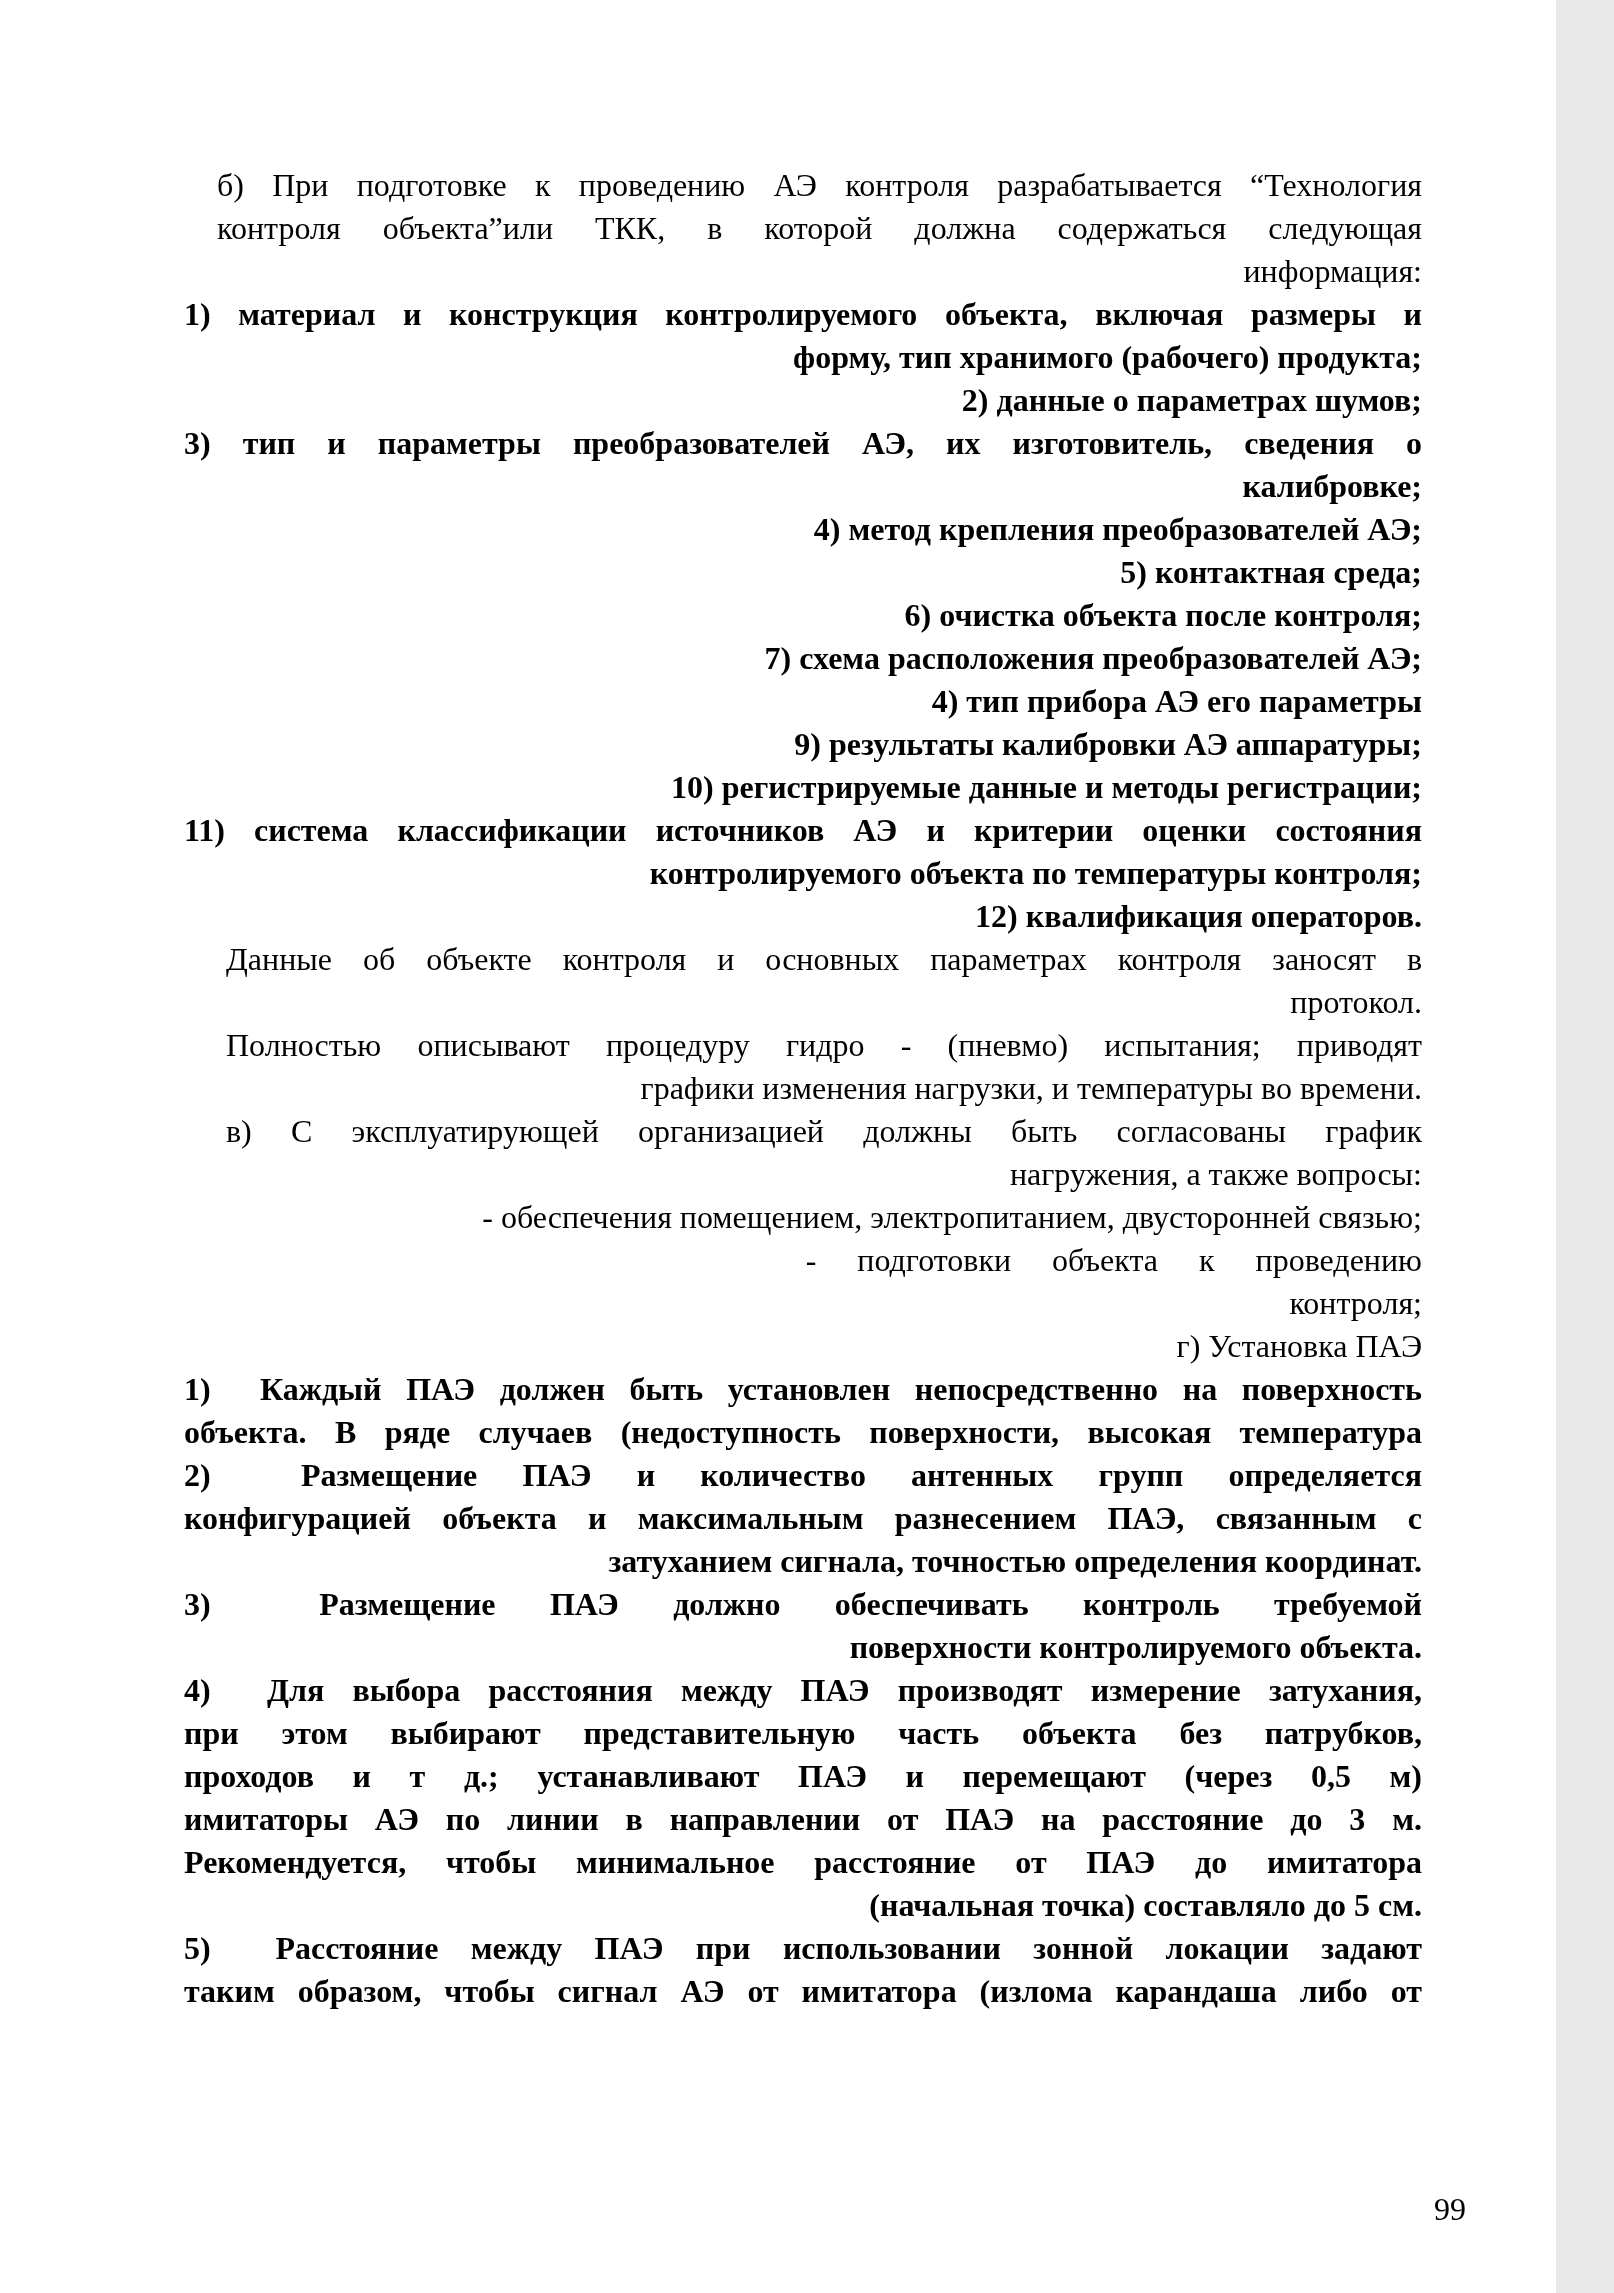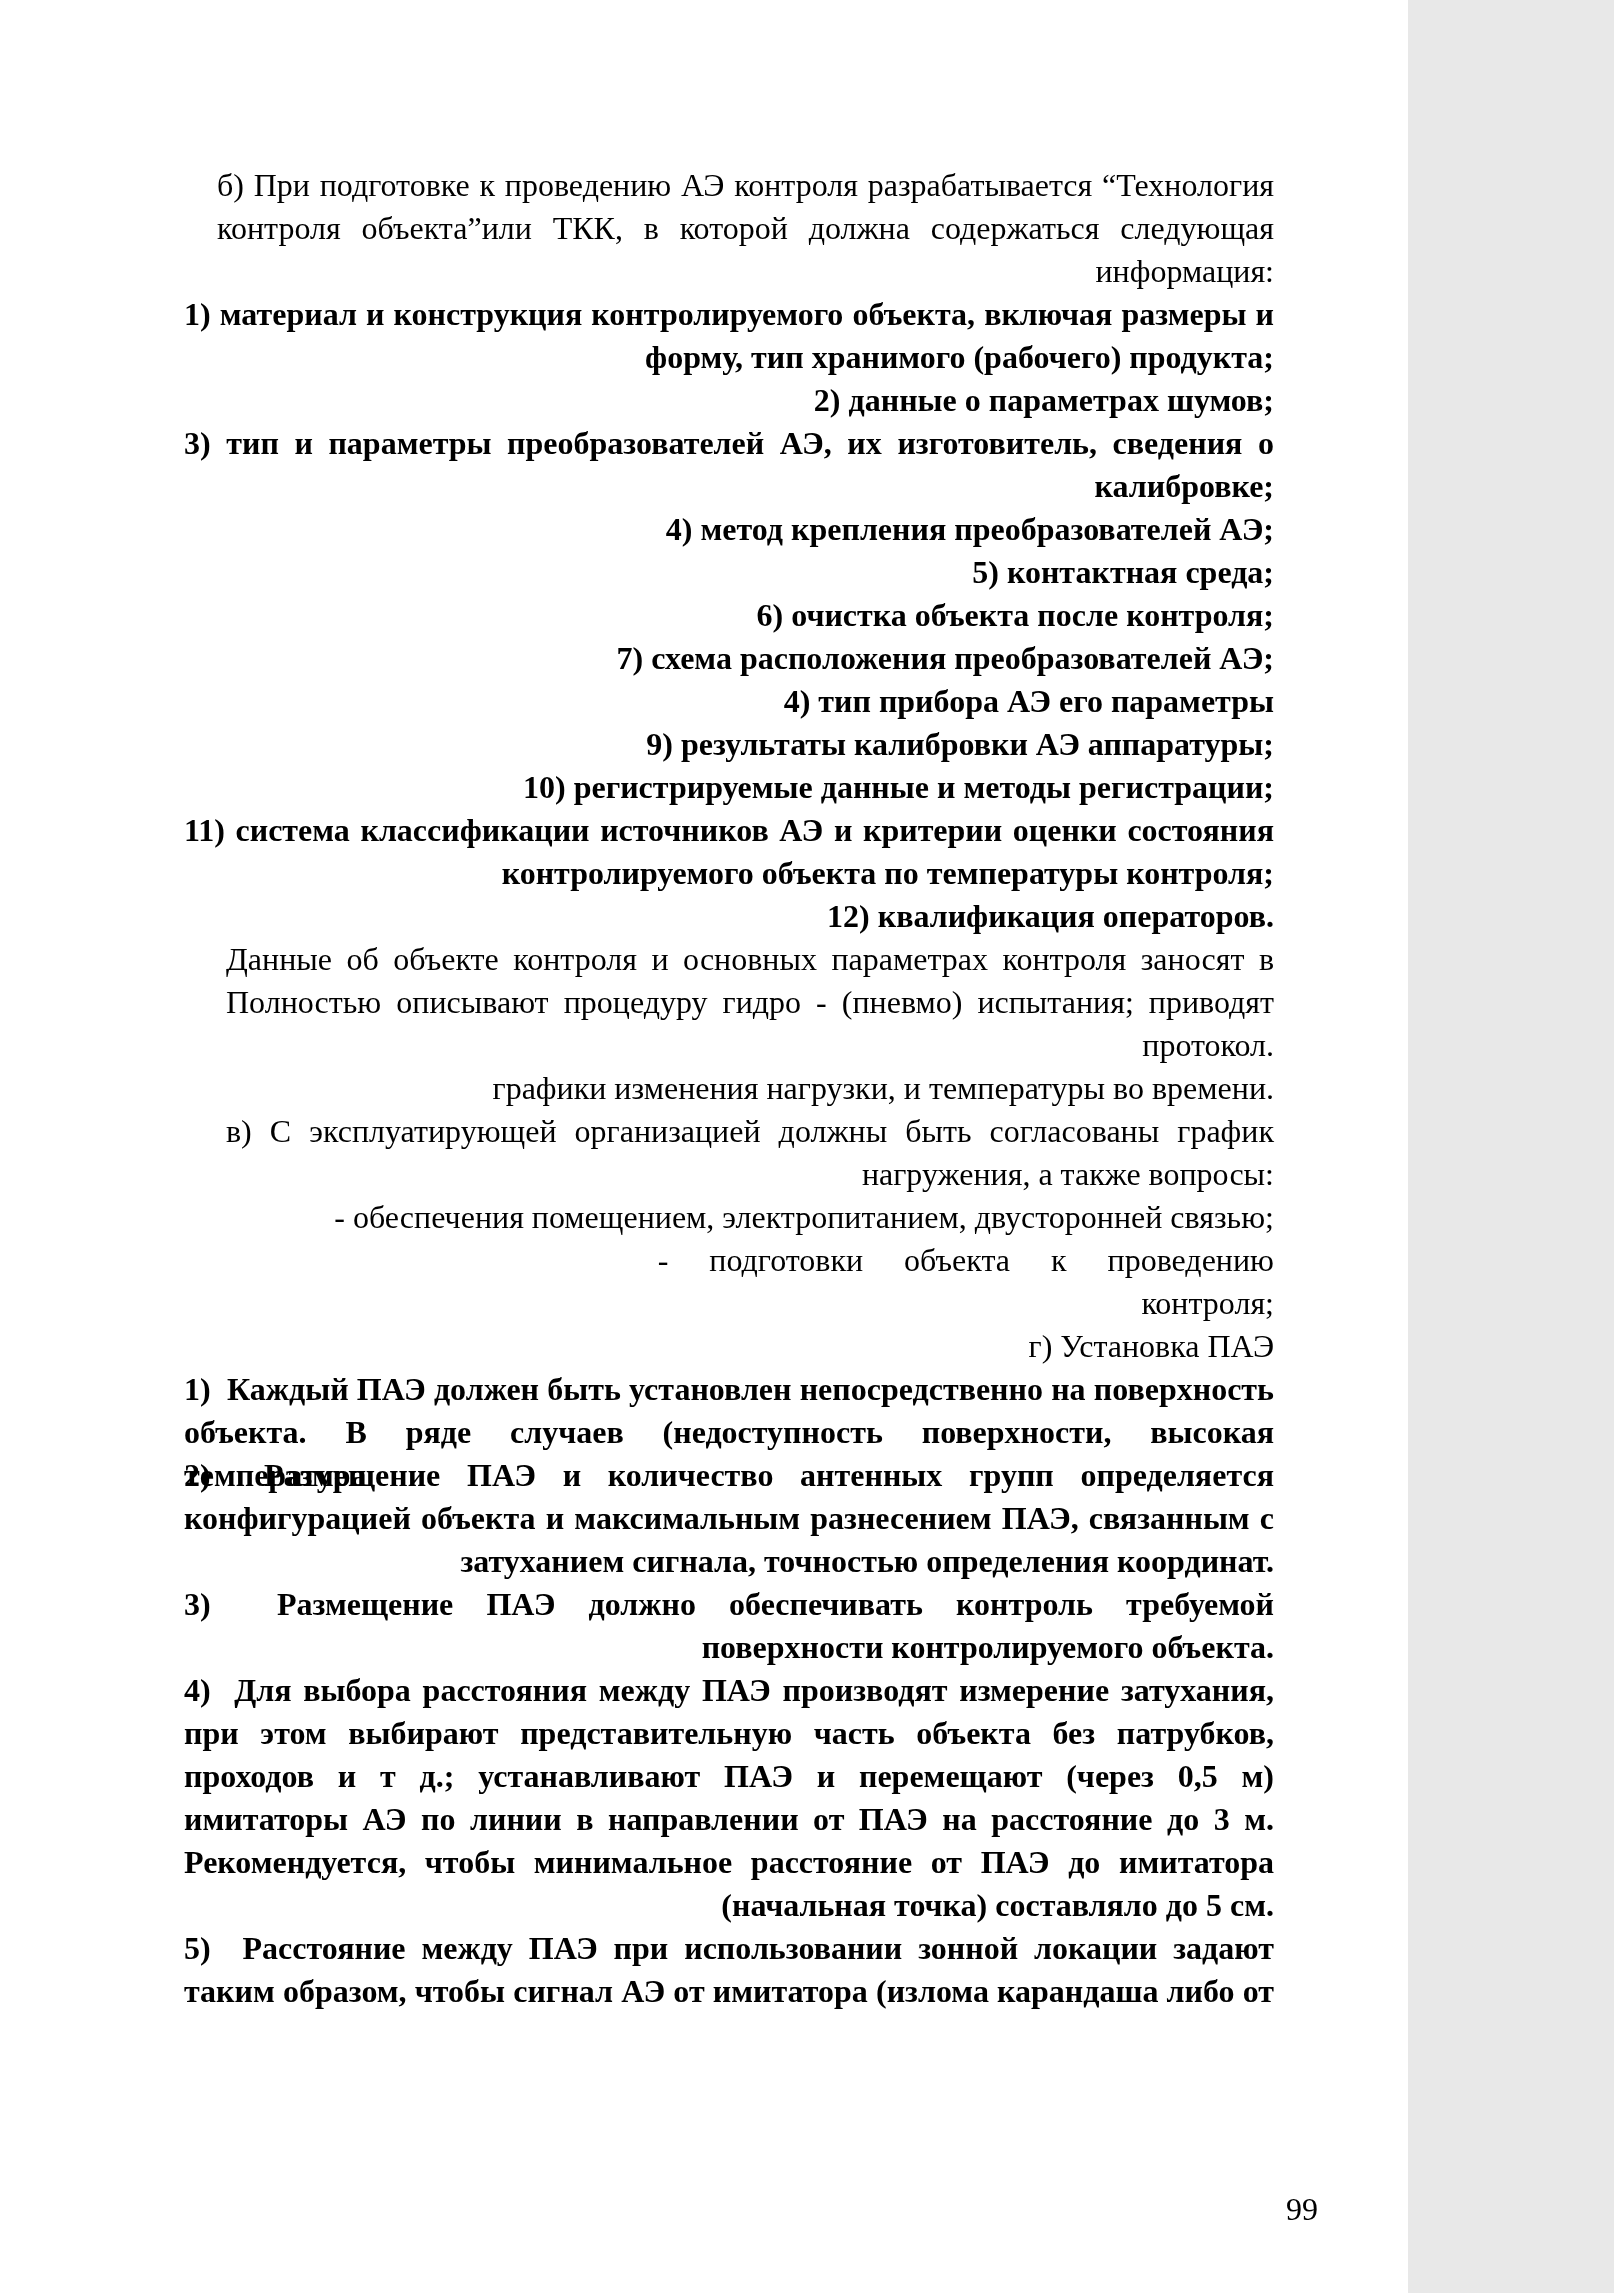--- a/index.html
+++ b/index.html
@@ -2,21 +2,21 @@
 <html style="font-size:15px"><head>
 <meta charset="utf-8">
 <style>
   html, body {
     margin: 0;
     padding: 0;
     background: #e8e8e8;
   }
   .page {
     position: relative;
-    width: 1408px;
+    width: 1556px;
     height: 2293px;
     background: #ffffff;
     color: #000000;
     box-sizing: border-box;
     padding: 164px 134px 0 136px;
     font-family: "Liberation Serif", "DejaVu Serif", serif;
     font-size: 32px;
     overflow: hidden;
   }
   .ln {
@@ -61,22 +61,22 @@
   <div class="ln b">5) контактная среда;</div>
   <div class="ln b">6) очистка объекта после контроля;</div>
   <div class="ln b">7) схема расположения преобразователей АЭ;</div>
   <div class="ln b">4) тип прибора АЭ его параметры</div>
   <div class="ln b">9) результаты калибровки АЭ аппаратуры;</div>
   <div class="ln b">10) регистрируемые данные и методы регистрации;</div>
   <div class="ln b j">11) система классификации источников АЭ и критерии оценки состояния</div>
   <div class="ln b">контролируемого объекта по температуры контроля;</div>
   <div class="ln b">12) квалификация операторов.</div>
   <div class="ln p j">Данные об объекте контроля и основных параметрах контроля заносят в</div>
+  <div class="ln">протокол.</div>
   <div class="ln p j">Полностью описывают процедуру гидро - (пневмо) испытания; приводят</div>
-  <div class="ln">протокол.</div>
   <div class="ln">графики изменения нагрузки, и температуры во времени.</div>
   <div class="ln p j">в) С эксплуатирующей организацией должны быть согласованы график</div>
   <div class="ln">нагружения, а также вопросы:</div>
   <div class="ln d">- обеспечения помещением, электропитанием, двусторонней связью;</div>
   <div class="ln d spread">- подготовки объекта к проведению</div>
   <div class="ln k">контроля;</div>
   <div class="ln g">г) Установка ПАЭ</div>
   <div class="ln b j">1)&nbsp; Каждый ПАЭ должен быть установлен непосредственно на поверхность</div>
   <div class="ln b j">объекта. В ряде случаев (недоступность поверхности, высокая температура</div>
   <div class="ln b j">2)&nbsp; Размещение ПАЭ и количество антенных групп определяется</div>

